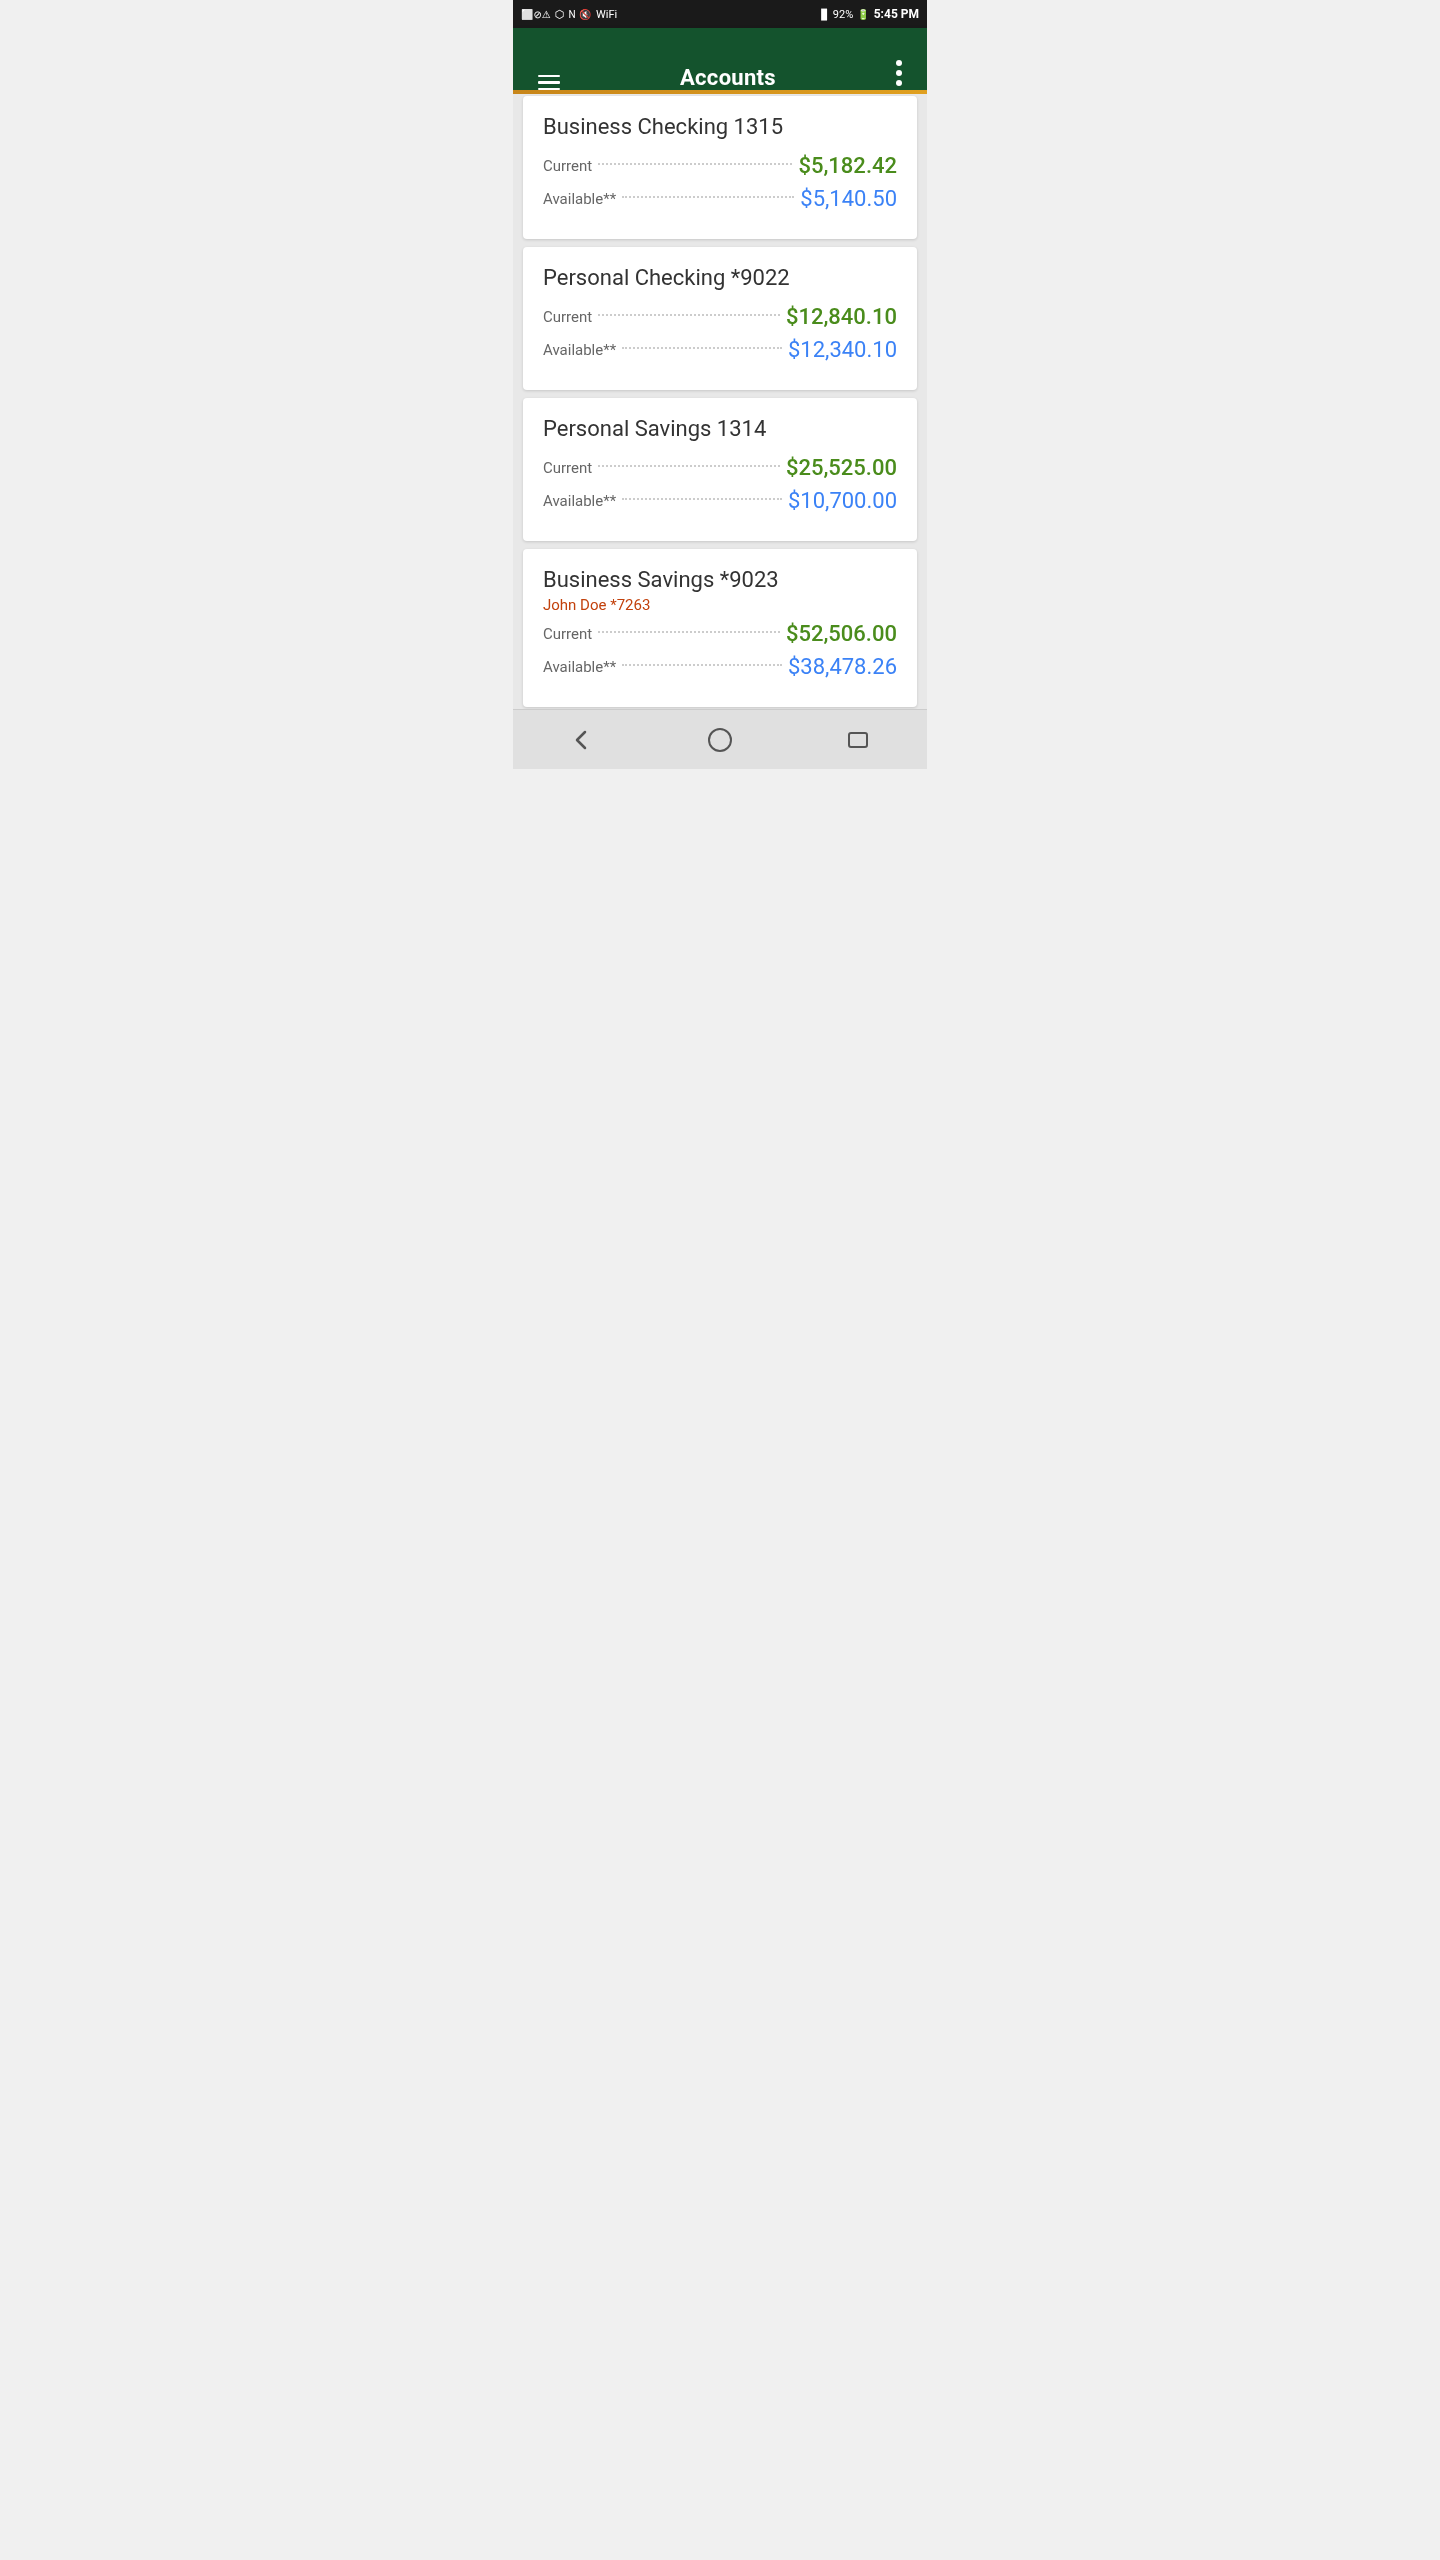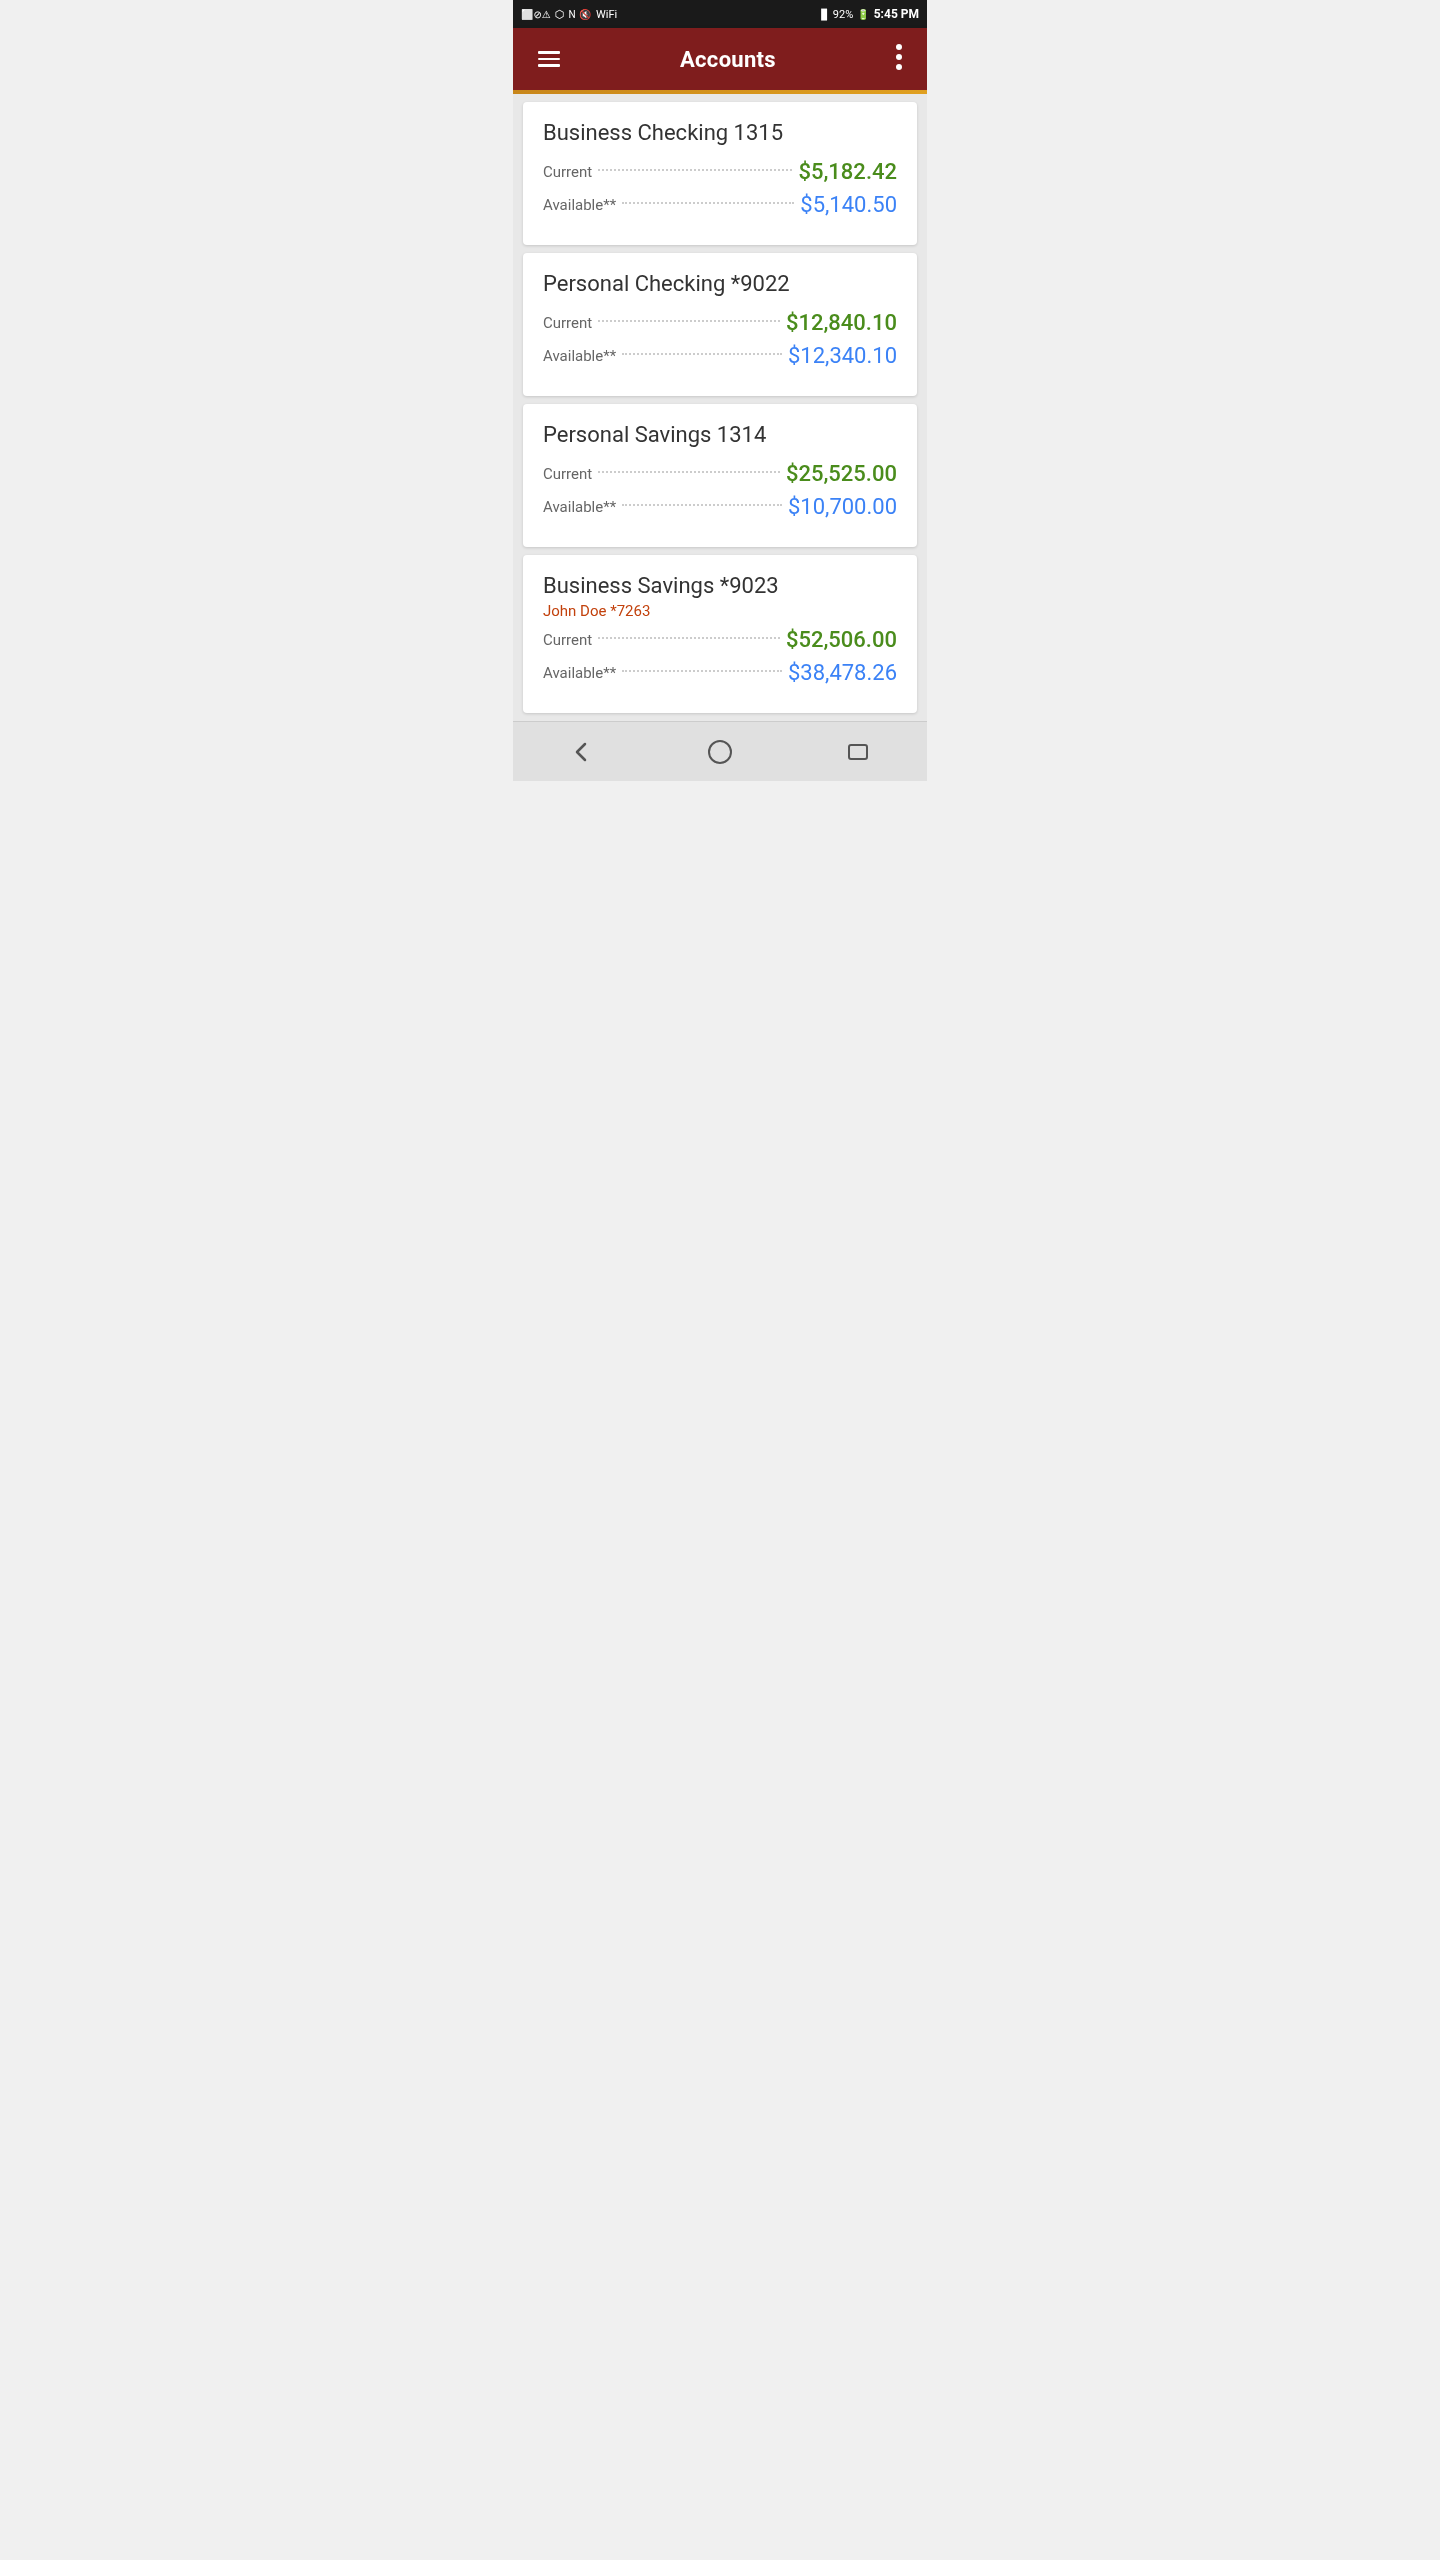--- a/index.html
+++ b/index.html
@@ -38,24 +38,24 @@
     }
 
     .status-right {
       display: flex;
       align-items: center;
       gap: 4px;
     }
 
     
     .app-bar {
-      background-color: #7f1d1d;
+      background-color: #14532d;
       height: 62px;
       display: flex;
-      align-items: center;
+      align-items: flex-end;
       justify-content: space-between;
       padding: 0 25px;
       box-shadow: 0 2px 4px rgba(0,0,0,0.3);
     }
 
     .app-bar-title {
       color: white;
       font-size: 22px;
       font-weight: bold;
       letter-spacing: 0.3px;
@@ -87,21 +87,21 @@
     }
 
     
     .accent-bar {
       height: 4px;
       background: linear-gradient(to right, #c8861a, #e0a020);
     }
 
     
     .content {
-      padding: 8px 10px;
+      padding: 2px 10px;
       display: flex;
       flex-direction: column;
       gap: 8px;
       background-color: #e8e8e8;
     }
 
     
     .account-card {
       background-color: #ffffff;
       border-radius: 4px;

